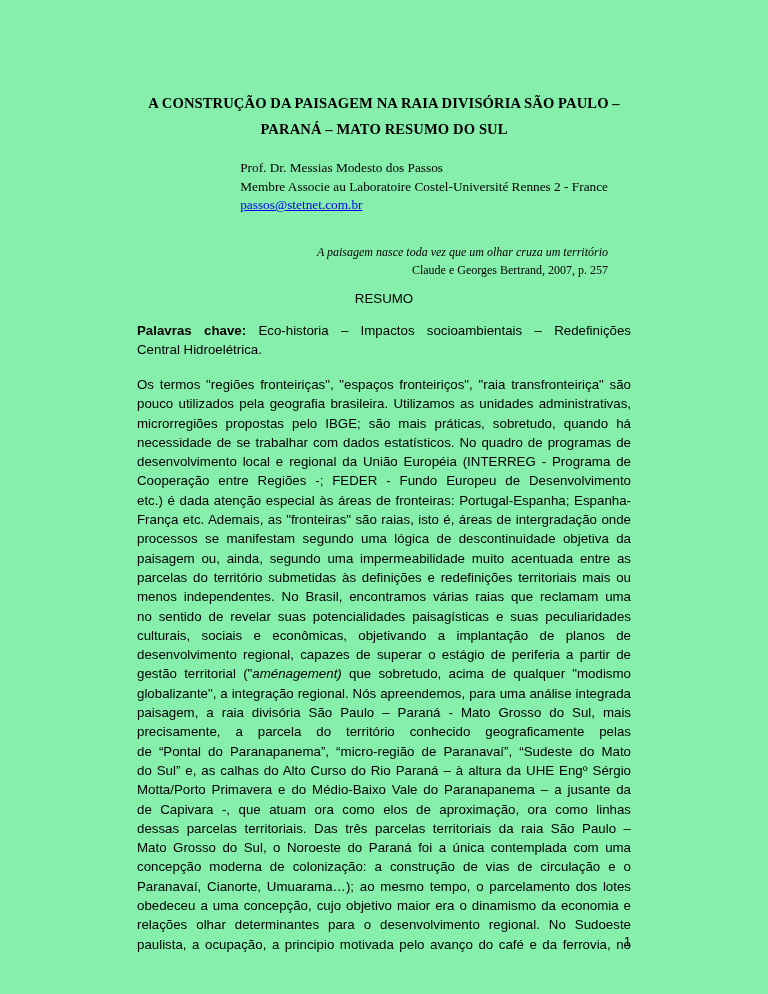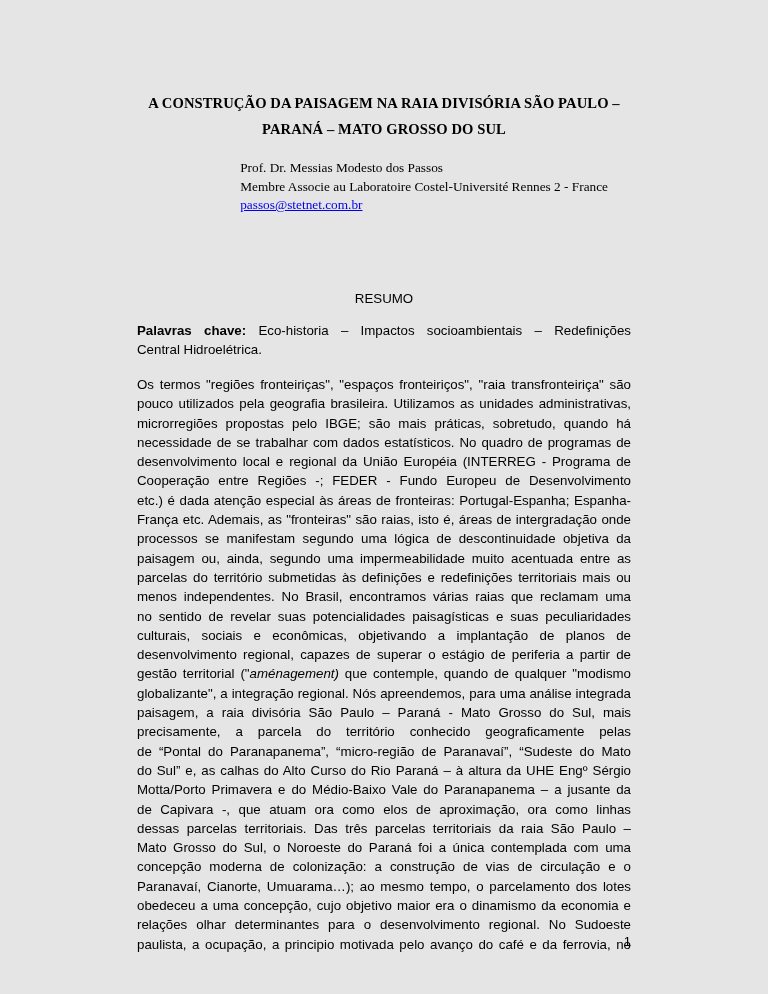--- a/index.html
+++ b/index.html
@@ -1,17 +1,17 @@
 <!DOCTYPE html>
 <html><head>
   <meta charset="utf-8">
   <style>
     html, body { margin: 0; padding: 0; background: #ffffff; }
     body { width: 768px; height: 994px; position: relative; overflow: hidden; color: #000; }
-    .page { position: absolute; left: 0; top: 0; width: 768px; height: 994px; background: #e5e5e5; }
+    .page { position: absolute; left: 0; top: 0; width: 768px; height: 994px; background: #86efac; }
     .title {
       position: absolute; left: 100px; width: 568px; text-align: center;
       font-family: "Liberation Serif", serif; font-weight: bold; font-size: 14.6px; letter-spacing: 0.1px;
     }
     .t1 { top: 95px; }
     .t2 { top: 121px; }
     .author {
       position: absolute; right: 160px; top: 159px; text-align: left;
       font-family: "Liberation Serif", serif; font-size: 13.3px; line-height: 18.5px;
     }
@@ -40,28 +40,32 @@
       position: absolute; right: 137px; top: 934px;
       font-family: "Liberation Sans", sans-serif; font-size: 13px;
     }
   </style>
 </head>
 <body>
 
 <div class="page">
 
   <div class="title t1">A CONSTRUÇÃO DA PAISAGEM NA RAIA DIVISÓRIA SÃO PAULO –</div>
-  <div class="title t2">PARANÁ – MATO GROSSO DO SUL</div>
+  <div class="title t2">PARANÁ – MATO RESUMO DO SUL</div>
 
   <div class="author">
     <div>Prof. Dr. Messias Modesto dos Passos</div>
     <div>Membre Associe au Laboratoire Costel-Université Rennes 2 - France</div>
     <div><a title="passos@stetnet.com.br">passos@stetnet.com.br</a></div>
   </div>
 
+  <div class="epigraph">
+    <div class="quote">A paisagem nasce toda vez que um olhar cruza um território</div>
+    <div>Claude e Georges Bertrand, 2007, p. 257</div>
+  </div>
 
   <div class="resumo">RESUMO</div>
 
   <div class="keywords">
     <div class="line" style="white-space: normal; overflow: hidden;"><b>Palavras chave:</b><span> Eco-historia – Impactos socioambientais – Redefinições territoriais –</span></div>
     <div class="line last" style="white-space: normal; overflow: hidden;">Central Hidroelétrica.</div>
   </div>
 
   <div class="body-text">
     <div class="line" style="white-space: normal; overflow: hidden;">Os termos "regiões fronteiriças", "espaços fronteiriços", "raia transfronteiriça" são</div>
@@ -72,21 +76,21 @@
     <div class="line" style="white-space: normal; overflow: hidden;">Cooperação entre Regiões -; FEDER - Fundo Europeu de Desenvolvimento Regional</div>
     <div class="line" style="white-space: normal; overflow: hidden;">etc.) é dada atenção especial às áreas de fronteiras: Portugal-Espanha; Espanha-</div>
     <div class="line" style="white-space: normal; overflow: hidden;">França etc. Ademais, as "fronteiras" são raias, isto é, áreas de intergradação onde os</div>
     <div class="line" style="white-space: normal; overflow: hidden;">processos se manifestam segundo uma lógica de descontinuidade objetiva da</div>
     <div class="line" style="white-space: normal; overflow: hidden;">paisagem ou, ainda, segundo uma impermeabilidade muito acentuada entre as</div>
     <div class="line" style="white-space: normal; overflow: hidden;">parcelas do território submetidas às definições e redefinições territoriais mais ou</div>
     <div class="line" style="white-space: normal; overflow: hidden;">menos independentes. No Brasil, encontramos várias raias que reclamam uma análise</div>
     <div class="line" style="white-space: normal; overflow: hidden;">no sentido de revelar suas potencialidades paisagísticas e suas peculiaridades</div>
     <div class="line" style="white-space: normal; overflow: hidden;">culturais, sociais e econômicas, objetivando a implantação de planos de</div>
     <div class="line" style="white-space: normal; overflow: hidden;">desenvolvimento regional, capazes de superar o estágio de periferia a partir de uma</div>
-    <div class="line" style="white-space: normal; overflow: hidden;"><span>gestão territorial ("</span><i>aménagement)</i><span> que contemple, quando de qualquer "modismo</span></div>
+    <div class="line" style="white-space: normal; overflow: hidden;"><span>gestão territorial ("</span><i>aménagement)</i><span> que sobretudo, acima de qualquer "modismo</span></div>
     <div class="line" style="white-space: normal; overflow: hidden;">globalizante", a integração regional. Nós apreendemos, para uma análise integrada da</div>
     <div class="line" style="white-space: normal; overflow: hidden;">paisagem, a raia divisória São Paulo – Paraná - Mato Grosso do Sul, mais</div>
     <div class="line" style="white-space: normal; overflow: hidden;">precisamente, a parcela do território conhecido geograficamente pelas denominações</div>
     <div class="line" style="white-space: normal; overflow: hidden;">de “Pontal do Paranapanema”, “micro-região de Paranavaí”, “Sudeste do Mato Grosso</div>
     <div class="line" style="white-space: normal; overflow: hidden;">do Sul” e, as calhas do Alto Curso do Rio Paraná – à altura da UHE Engº Sérgio</div>
     <div class="line" style="white-space: normal; overflow: hidden;">Motta/Porto Primavera e do Médio-Baixo Vale do Paranapanema – a jusante da UHE</div>
     <div class="line" style="white-space: normal; overflow: hidden;">de Capivara -, que atuam ora como elos de aproximação, ora como linhas divisórias</div>
     <div class="line" style="white-space: normal; overflow: hidden;">dessas parcelas territoriais. Das três parcelas territoriais da raia São Paulo – Paraná –</div>
     <div class="line" style="white-space: normal; overflow: hidden;">Mato Grosso do Sul, o Noroeste do Paraná foi a única contemplada com uma</div>
     <div class="line" style="white-space: normal; overflow: hidden;">concepção moderna de colonização: a construção de vias de circulação e o desenho</div>

